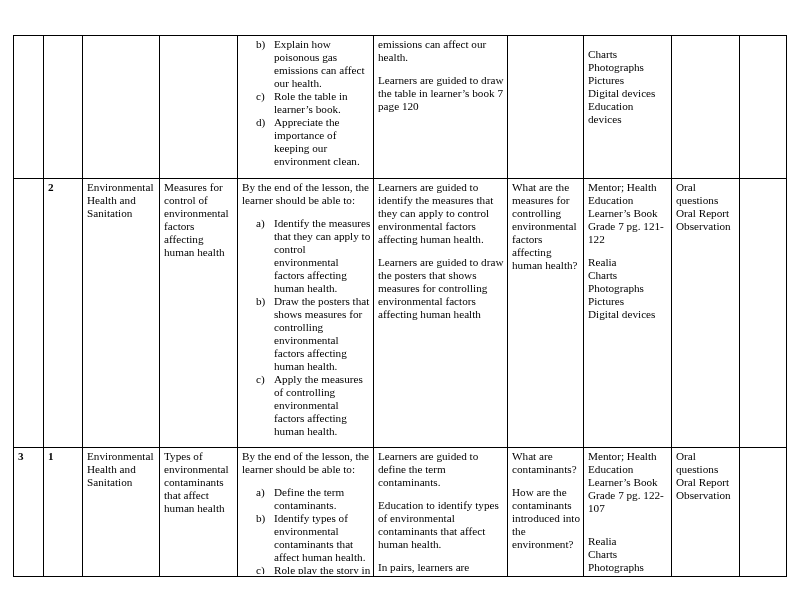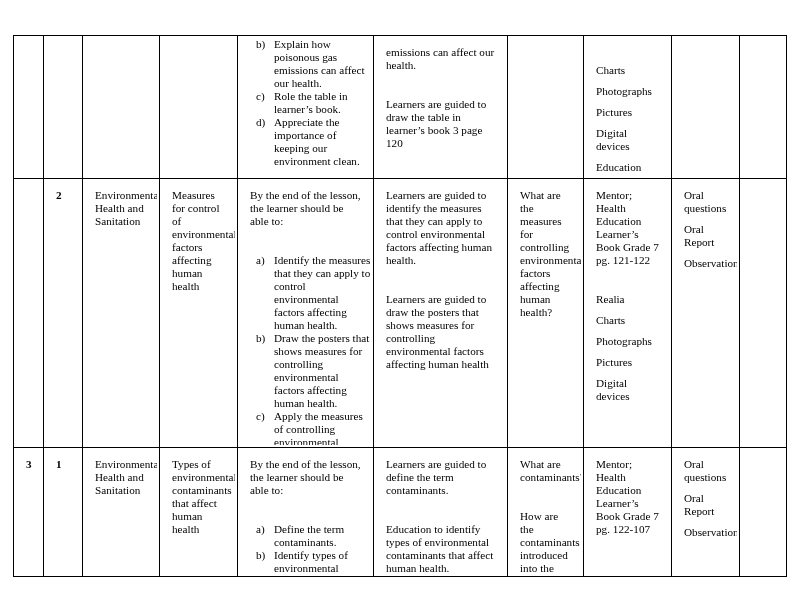--- a/index.html
+++ b/index.html
@@ -17,21 +17,21 @@
     border:1px solid #000;vertical-align:top;
     padding:2px 2px 2px 4px;overflow:hidden;
   }
   col.c0{width:30px}col.c1{width:39px}col.c2{width:77px}col.c3{width:78px}
   col.c4{width:136px}col.c5{width:134px}col.c6{width:76px}col.c7{width:88px}
   col.c8{width:68px}col.c9{width:47px}
   .cellwrap{overflow:hidden;}
   tr.row-0 .cellwrap{height:138px}
   tr.row-1 .cellwrap{height:264px}
   tr.row-2 .cellwrap{height:124px}
-  .para{margin:8px;min-height:13px;}
+  .para{margin:0;min-height:13px;}
   .para.bold{font-weight:700;}
   .para.spacer{height:10px;min-height:10px;}
   .litem{display:flex;margin-left:14px;}
   .litem .lbl{flex:0 0 18px;}
   .litem .txt{flex:1 1 auto;}
 </style>
 </head>
 <body>
 
 <div class="page">
@@ -75,21 +75,21 @@
               <div class="litem">
                 <span class="lbl">d)</span>
                 <span class="txt">Appreciate the importance of keeping our environment clean.</span>
               </div>
             </div>
           </td>
           <td>
             <div class="cellwrap">
               <div class="para">emissions can affect our health.</div>
               <div class="para spacer"></div>
-              <div class="para">Learners are guided to draw the table in learner’s book 3 page 120</div>
+              <div class="para">Learners are guided to draw the table in learner’s book 7 page 120</div>
             </div>
           </td>
           <td>
             <div class="cellwrap"></div>
           </td>
           <td>
             <div class="cellwrap">
               <div class="para spacer"></div>
               <div class="para">Charts</div>
               <div class="para">Photographs</div>

